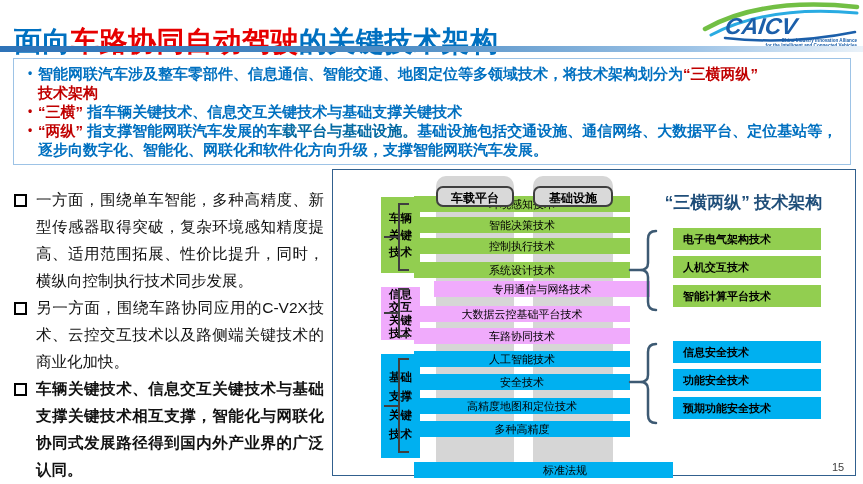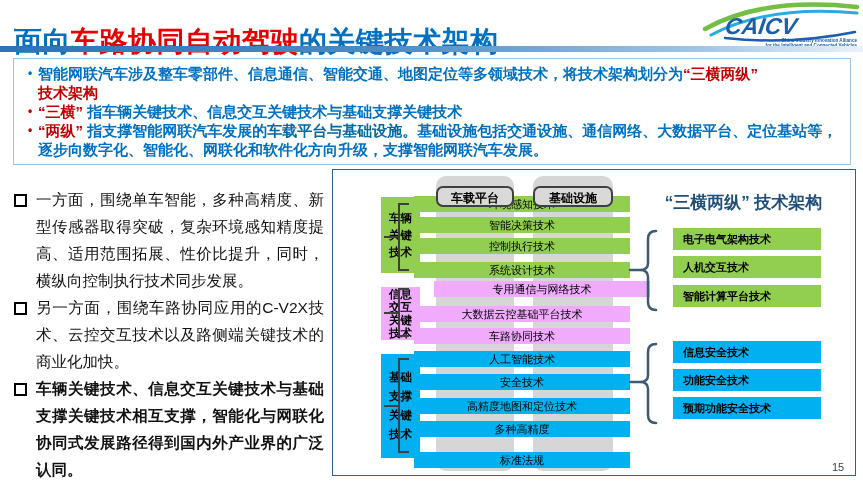--- a/index.html
+++ b/index.html
@@ -116,21 +116,21 @@
     <div class="bar g" style="top:92px;">系统设计技术</div>
 
     <div class="bar y" style="top:111px;margin-left:20px;">专用通信与网络技术</div>
     <div class="bar y" style="top:136px;">大数据云控基础平台技术</div>
     <div class="bar y" style="top:158px;">车路协同技术</div>
 
     <div class="bar b" style="top:181px;">人工智能技术</div>
     <div class="bar b" style="top:204px;">安全技术</div>
     <div class="bar b" style="top:228px;">高精度地图和定位技术</div>
     <div class="bar b" style="top:251px;">多种高精度</div>
-    <div class="bar b" style="top:282px;">标准法规</div>
+    <div class="bar b" style="top:292px;padding-left:43px;">标准法规</div>
 
     <svg class="overlay" width="522" height="305" viewBox="0 0 522 305">
       <path d="M51,67 H66 M76,34 H66 V100 H76" stroke="#3F3F3F" stroke-width="2" fill="none"></path>
       <path d="M51,143 H66 M76,119 H66 V166 H76" stroke="#3F3F3F" stroke-width="2" fill="none"></path>
       <path d="M51,236 H66 M76,189 H66 V282 H76" stroke="#3F3F3F" stroke-width="2" fill="none"></path>
       <path d="M297,100 H307 M323,61 Q315,61 315,69 L315,93 Q315,100 307,100 Q315,100 315,107 L315,132 Q315,140 323,140" stroke="#3D5A73" stroke-width="2.5" fill="none" stroke-linecap="round"></path>
       <path d="M297,212 H307 M323,174 Q315,174 315,182 L315,205 Q315,212 307,212 Q315,212 315,219 L315,245 Q315,253 323,253" stroke="#3D5A73" stroke-width="2.5" fill="none" stroke-linecap="round"></path>
     </svg>
 
     <div class="dg-caption">“三横两纵” 技术架构</div>

